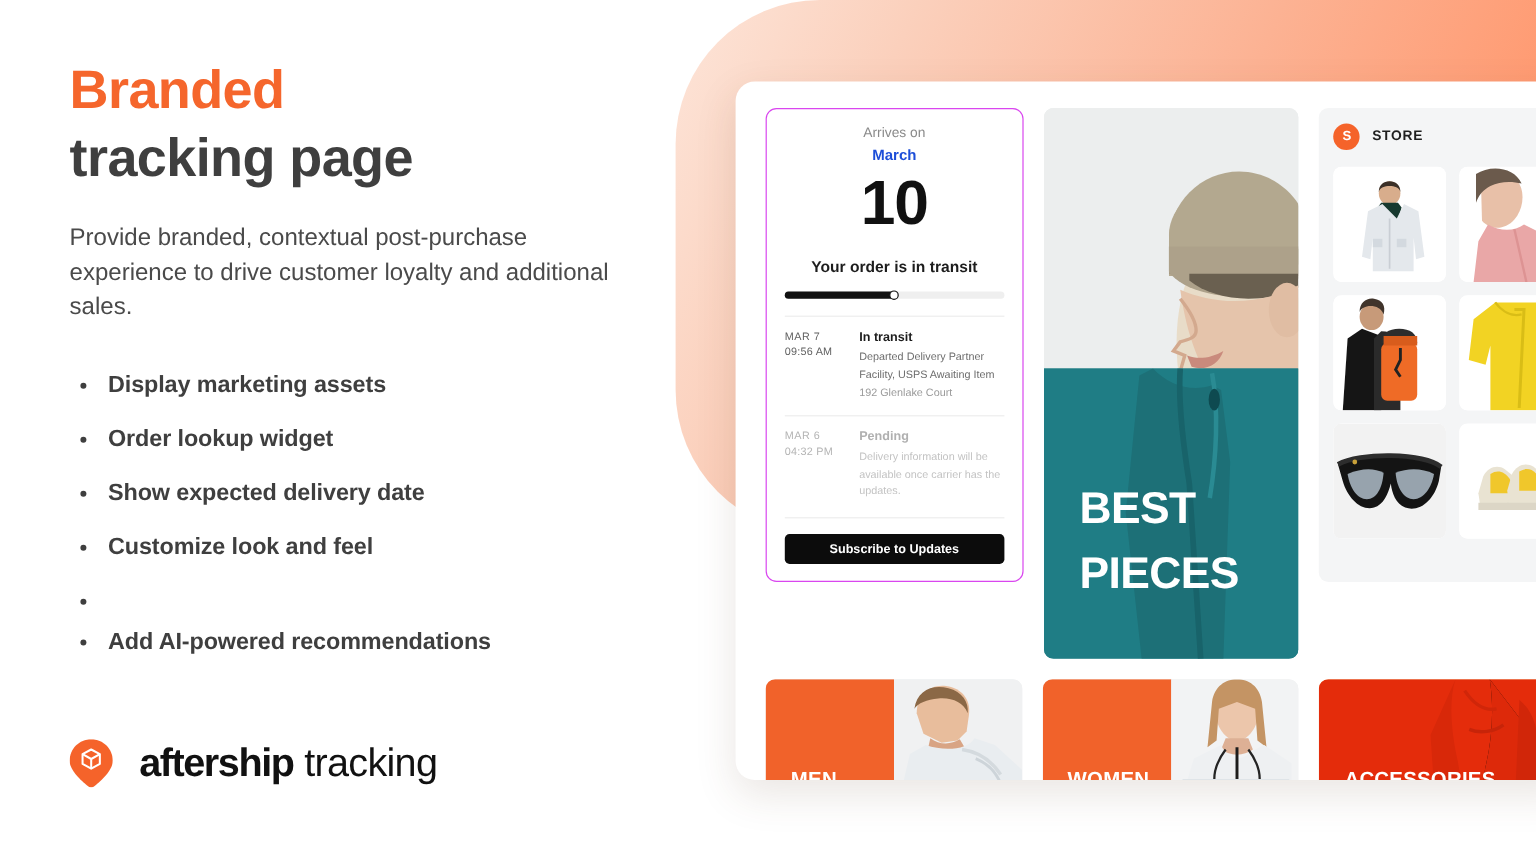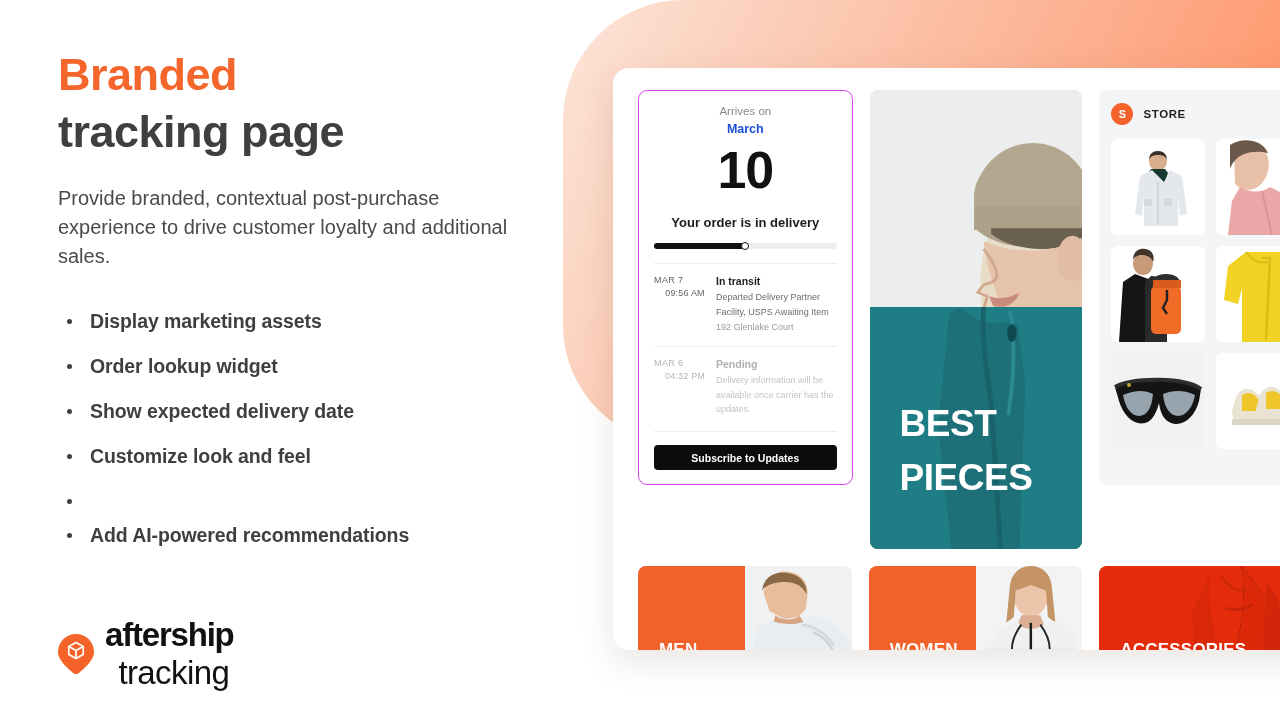--- a/index.html
+++ b/index.html
@@ -40,21 +40,21 @@
     background: #3f3f3f; margin: 12px 18px 0 9px; flex: none;
   }
   .bullet .btxt {
     font-size: 19.5px; line-height: 28px; font-weight: 700;
     color: #3f3f3f; letter-spacing: -0.1px;
   }
 
   
   .logo { position: absolute; left: 0px; top: 570px; display: flex; align-items: center; }
   .logo-mark { width: 36px; height: 40px; flex: none; }
-  .logo-word { margin-left: 11px; display: flex; align-items: center; flex-direction: column; }
+  .logo-word { margin-left: 22px; display: flex; align-items: center; }
   .logo-word .b1 { font-size: 33px; font-weight: 700; color: #111; letter-spacing: -1.2px; }
   .logo-word .b2 { font-size: 33px; font-weight: 300; color: #111; letter-spacing: -0.6px; margin-left: 9px; }
 
   
   .gradient {
     position: absolute; left: 563px; top: 0; width: 717px; height: 445px;
     background: linear-gradient(115deg, #fde5d9 0%, #fbd0bc 22%, #fcb293 55%, #ff9a71 82%, #fd8f63 100%);
     border-top-left-radius: 120px;
     border-bottom-left-radius: 120px;
   }
@@ -87,21 +87,21 @@
   .progress .knob {
     position: absolute; top: -1px; left: 50%; margin-left: -4px;
     width: 8px; height: 8px; border-radius: 50%;
     background: #fff; border: 1.5px solid #111;
   }
   .sep { height: 1px; background: #ededed; margin: 14px 0 11px 0; }
 
   .event { display: flex; }
   .event .when { width: 62px; flex: none; }
   .event .when .d { font-size: 9px; letter-spacing: 0.4px; color: #616161; }
-  .event .when .t { font-size: 9px; letter-spacing: 0.2px; color: #616161; margin-top: 3px; text-align: center; }
+  .event .when .t { font-size: 9px; letter-spacing: 0.2px; color: #616161; margin-top: 3px; }
   .event .body .title { font-size: 10.5px; font-weight: 700; color: #1d1d1d; }
   .event .body .desc { font-size: 9px; line-height: 14.5px; color: #6d6d6d; margin-top: 3px; max-width: 130px; }
   .event .body .loc { font-size: 9px; color: #9a9a9a; margin-top: 3px; }
   .event.muted .when .d, .event.muted .when .t { color: #b4b4b4; }
   .event.muted .body .title { color: #b0b0b0; }
   .event.muted .body .desc { color: #c3c3c3; }
 
   .subscribe {
     margin-top: auto; margin-bottom: 14px;
     height: 25px; border-radius: 4px; background: #0c0c0c; color: #fff;
@@ -208,21 +208,21 @@
   </div>
 
   <div class="card">
 
     <div class="card-cols">
 
       <div class="track">
         <div class="arrives">Arrives on</div>
         <div class="month">March</div>
         <div class="daynum">10</div>
-        <div class="statusline">Your order is in delivery</div>
+        <div class="statusline">Your order is in transit</div>
 
         <div class="progress">
           <div class="fill" style="width: 50%;"></div>
           <div class="knob" style="left: 50%;"></div>
         </div>
 
         <div class="sep"></div>
 
         <div class="event">
           <div class="when">

